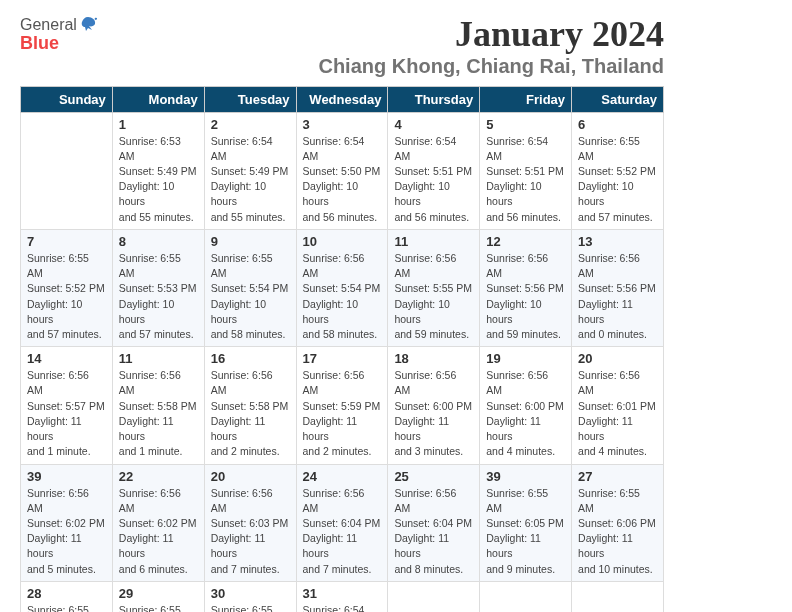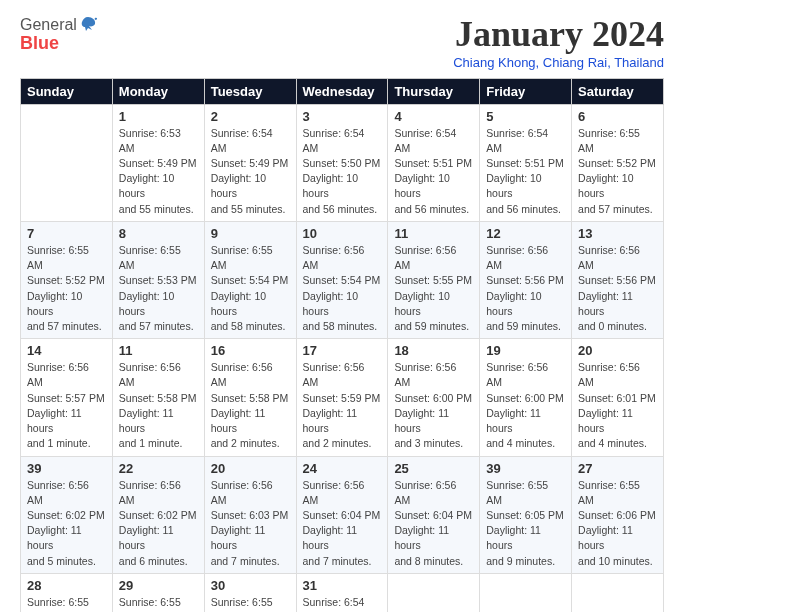--- a/index.html
+++ b/index.html
@@ -34,34 +34,34 @@
       text-align: right;
     }
     .month-title {
       font-size: 36px;
       font-weight: bold;
       color: #333;
       line-height: 1.1;
       font-family: Liberation Serif, serif;
     }
     .location-title {
-      font-size: 13px;
-      color: #1d4ed8;
-      font-weight: normal;
+      font-size: 20px;
+      color: #737373;
+      font-weight: bold;
     }
     .calendar-table {
       width: 100%;
       border-collapse: collapse;
       flex: 1;
       table-layout: fixed;
     }
     .calendar-table th {
-      background-color: #0f172a;
+      background-color: #0c4a6e;
       color: white;
-      text-align: left;
+      text-align: right;
       padding: 5px 6px;
       font-size: 13px;
       font-weight: bold;
       border: 1px solid #ccc;
     }
     .calendar-table td {
       vertical-align: top;
       padding: 4px 6px;
       border: 1px solid #ddd;
       font-size: 11px;

